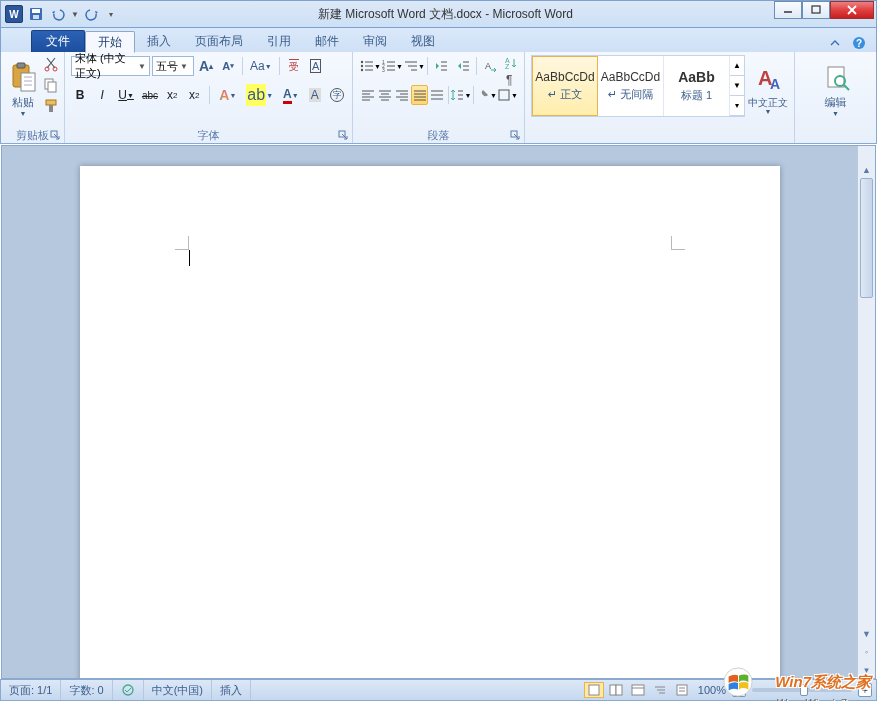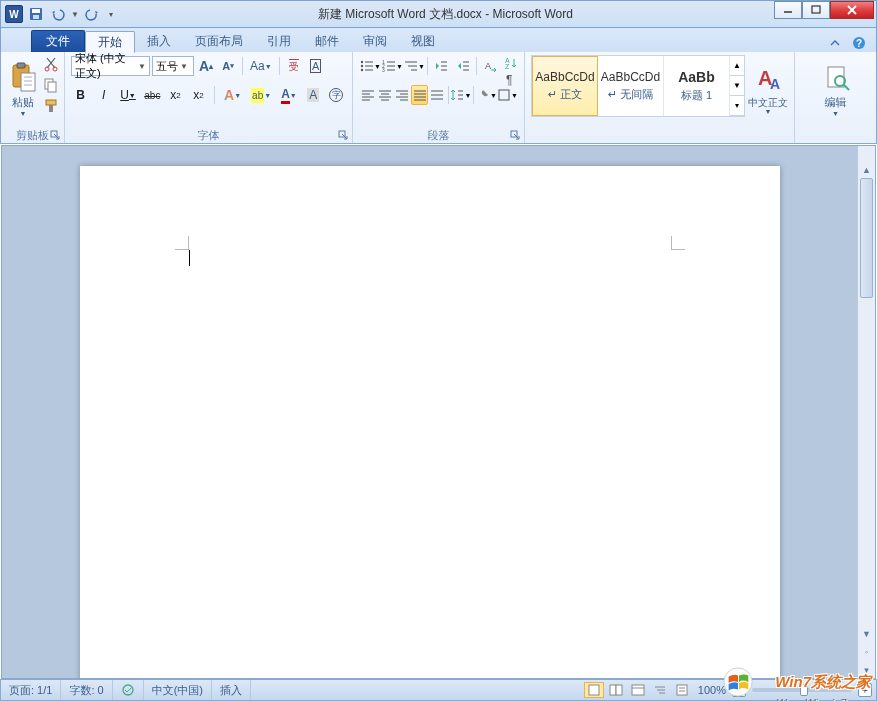--- a/index.html
+++ b/index.html
@@ -241,21 +241,21 @@
         <div class="rb wide" style="text-decoration:underline;color:#222">U<span style="font-size:7px">▼</span></div>
         <div class="rb" style="text-decoration:line-through;color:#222;font-size:10px">abc</div>
         <div class="rb" style="color:#222">x<span style="font-size:8px;vertical-align:sub">2</span></div>
         <div class="rb" style="color:#222">x<span style="font-size:8px;vertical-align:super">2</span></div>
         <div class="sep"></div>
         <div class="rb wide">
             <span style="background:linear-gradient(45deg,#4ac,#e84,#c4e);-webkit-background-clip:text;color:transparent;font-weight:bold;font-size:14px">A</span>
             <span style="font-size:7px">▼</span>
           </div>
         <div class="rb wide">
-            <span style="background:#ffff60;padding:2px 1px;font-size:10px">ab</span>
+            <span style="background:#ffff60;padding:2px 1px;font-size:16px">ab</span>
             <span style="font-size:7px">▼</span>
           </div>
         <div class="rb wide">
             <span style="border-bottom:3px solid #c00;font-weight:bold;font-size:12px">A</span>
             <span style="font-size:7px">▼</span>
           </div>
         <div class="rb">
             <span style="background:#ddd;padding:0 2px">A</span>
           </div>
         <div class="rb">

